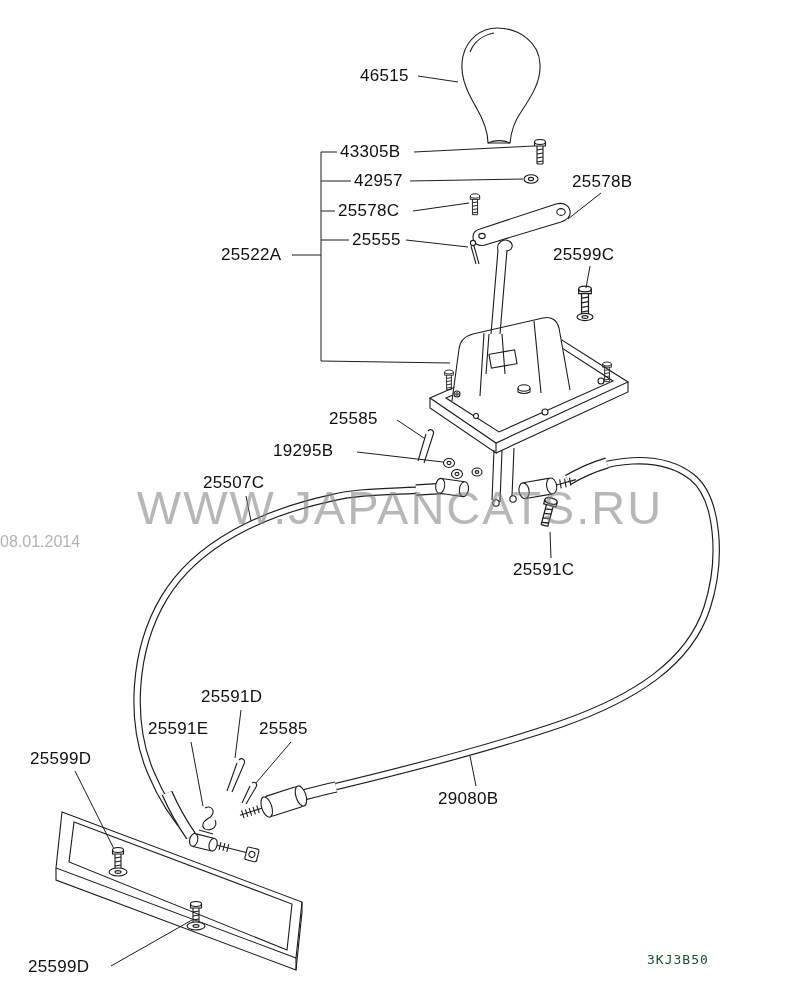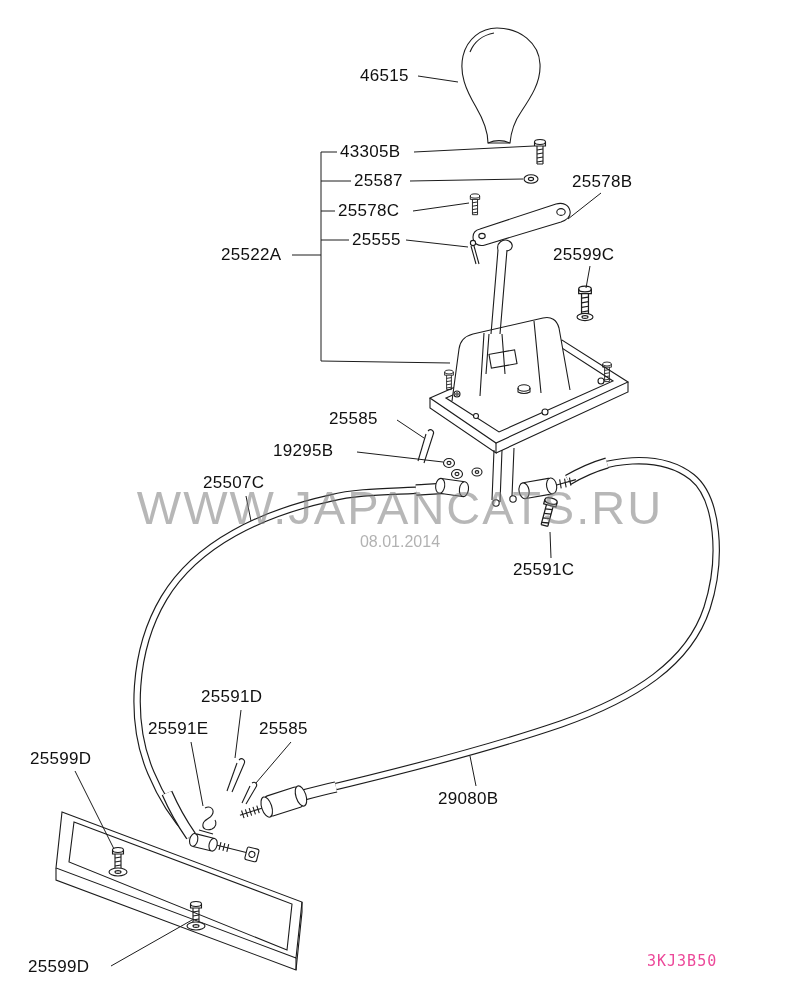--- a/index.html
+++ b/index.html
@@ -9,24 +9,24 @@
   .ln{stroke:#1c1c1c;stroke-width:1.1;fill:none;}
   .fw{fill:#fff;stroke:#1c1c1c;stroke-width:1.1;}
   .ldr{stroke:#1c1c1c;stroke-width:1;fill:none;}
   .cableO{stroke:#1c1c1c;stroke-width:7.5;fill:none;}
   .cableI{stroke:#fff;stroke-width:5.2;fill:none;}
   .condO{stroke:#1c1c1c;stroke-width:11.5;fill:none;}
   .condI{stroke:#fff;stroke-width:9;fill:none;}
   .lbl{position:absolute;font-size:17px;color:#101010;letter-spacing:.3px;white-space:nowrap;}
   .wm{position:absolute;left:0;right:0;top:480px;text-align:center;font-size:47px;
       letter-spacing:2px;color:#7e7e7e;opacity:.55;white-space:nowrap;}
-  .wm-date{position:absolute;left:0;right:0;top:533px;text-align:center;font-size:16px;
+  .wm-date{position:absolute;left:0;right:0;top:533px;text-align:left;font-size:16px;
       color:#9f9f9f;opacity:.8;}
   .code{position:absolute;left:647px;top:952px;font-family:"DejaVu Sans Mono",monospace;
-      font-size:15px;letter-spacing:1px;color:#ec4899;}
+      font-size:13px;letter-spacing:1px;color:#14532d;}
 </style>
 </head>
 <body>
 
 <div id="stage">
 
 <svg id="art" width="800" height="1008" viewBox="0 0 800 1008">
   <defs>
     <g id="screwV">
       <ellipse cx="0" cy="0" rx="5.5" ry="2.5" class="fw"></ellipse>
@@ -213,21 +213,21 @@
     <path class="ldr" d="M 476 786 L 470 756"></path>
     <path class="ldr" d="M 111 966 L 192 920"></path>
   </g>
 </svg>
 
 <div class="wm">WWW.JAPANCATS.RU</div>
 <div class="wm-date">08.01.2014</div>
 
 <div class="lbl" style="left:360px;top:66px">46515</div>
 <div class="lbl" style="left:340px;top:142px">43305B</div>
-<div class="lbl" style="left:354px;top:171px">25587</div>
+<div class="lbl" style="left:354px;top:171px">42957</div>
 <div class="lbl" style="left:338px;top:201px">25578C</div>
 <div class="lbl" style="left:572px;top:172px">25578B</div>
 <div class="lbl" style="left:352px;top:230px">25555</div>
 <div class="lbl" style="left:221px;top:245px">25522A</div>
 <div class="lbl" style="left:553px;top:245px">25599C</div>
 <div class="lbl" style="left:329px;top:409px">25585</div>
 <div class="lbl" style="left:273px;top:441px">19295B</div>
 <div class="lbl" style="left:203px;top:473px">25507C</div>
 <div class="lbl" style="left:513px;top:560px">25591C</div>
 <div class="lbl" style="left:201px;top:687px">25591D</div>

